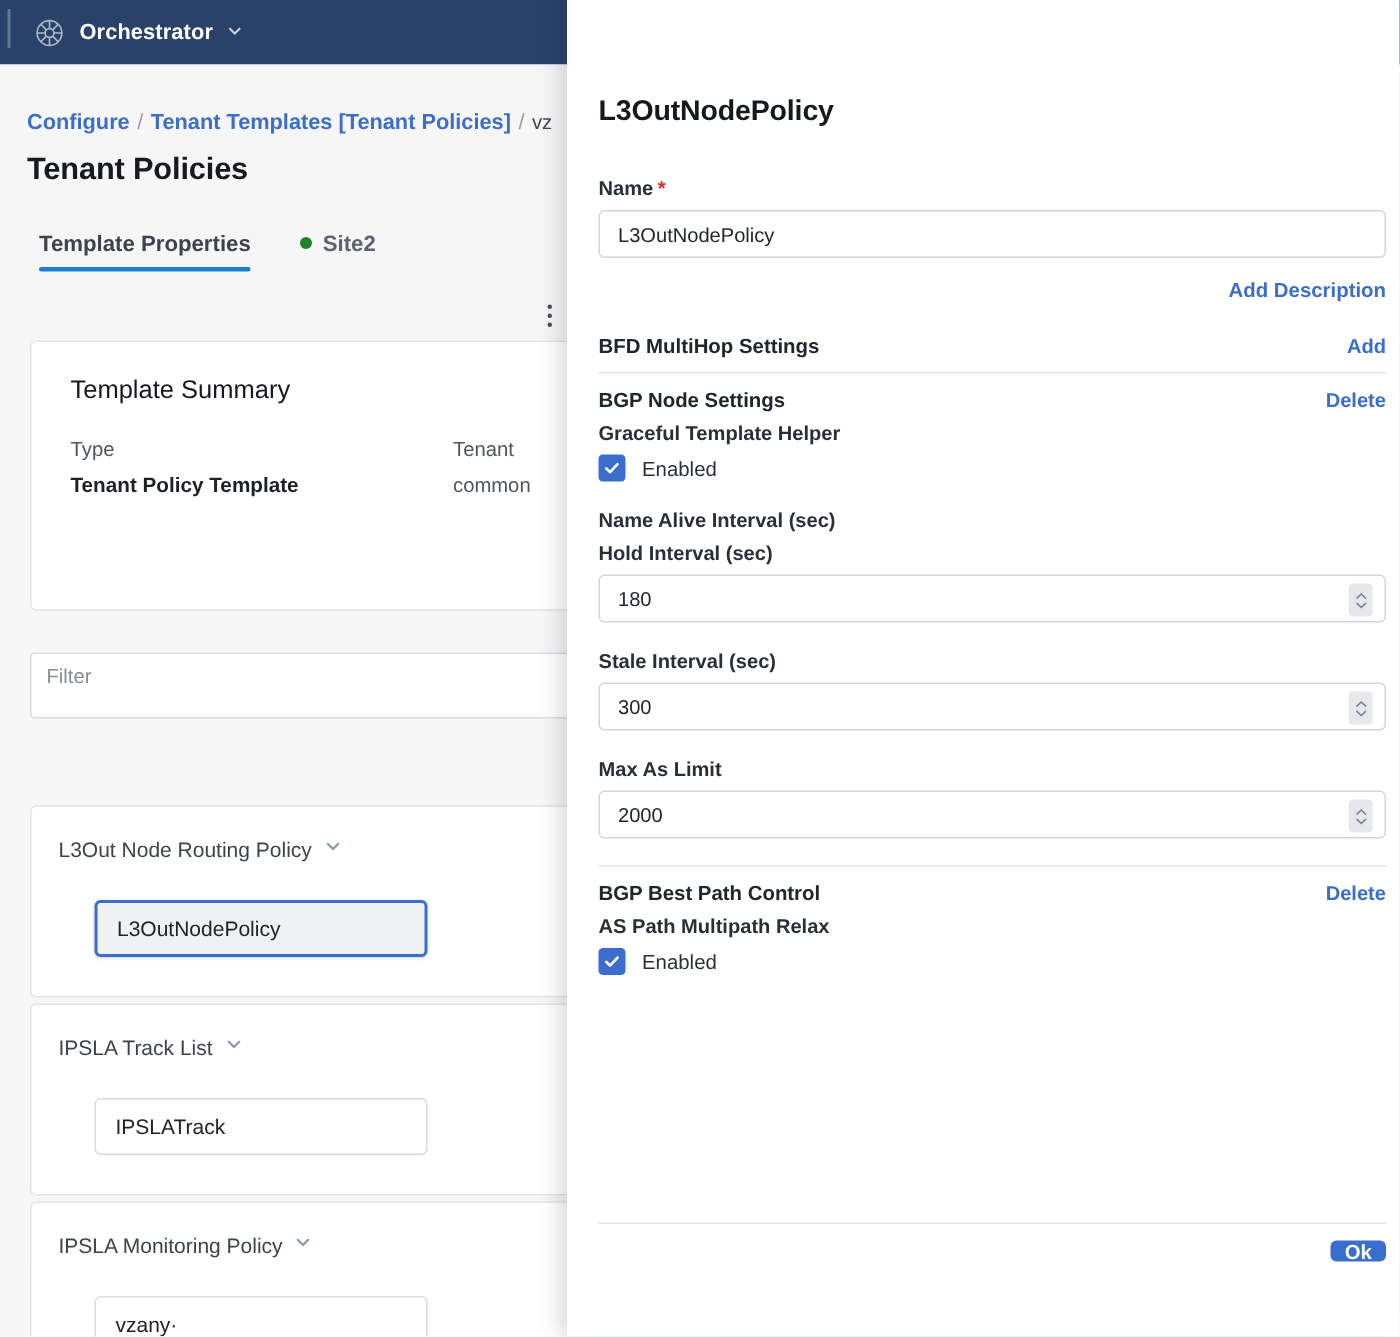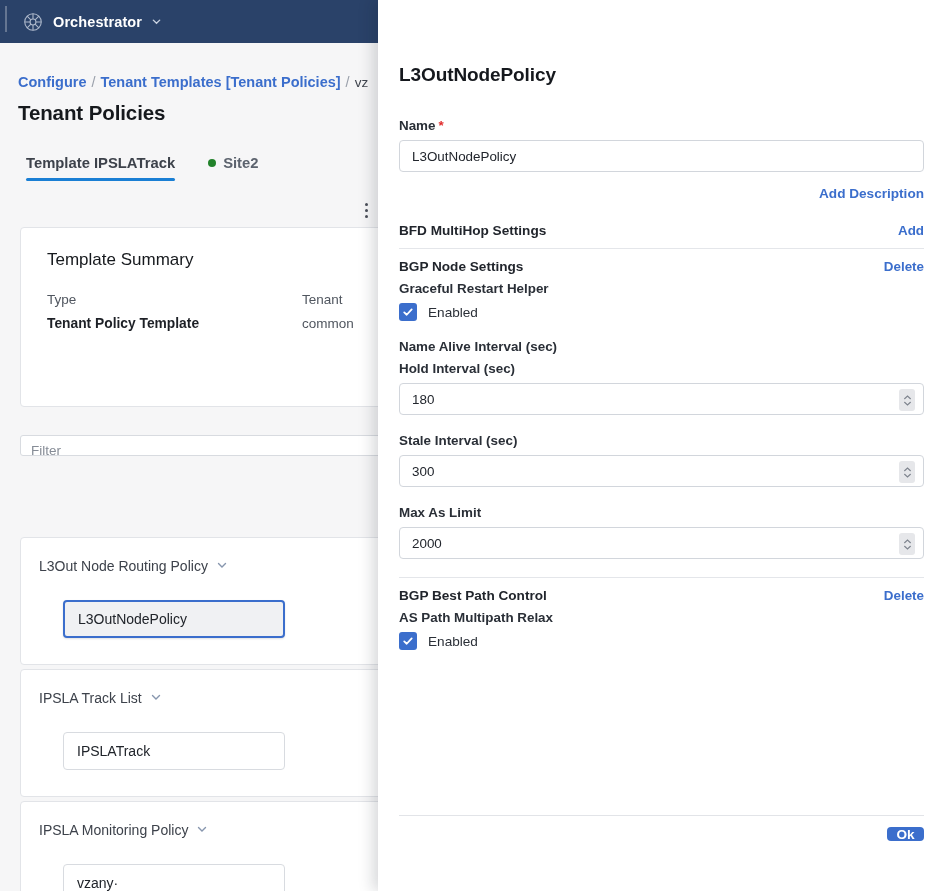--- a/index.html
+++ b/index.html
@@ -101,21 +101,21 @@
     position: absolute; left: 26px; top: 22px;
     font-size: 17px; font-weight: normal; color: #16191d;
   }
   .summary-col-a { position: absolute; left: 26px; top: 60px; }
   .summary-col-b { position: absolute; left: 281px; top: 60px; }
   .sum-label { font-size: 13.5px; color: #50565f; line-height: 24px; }
   .sum-value { font-size: 13.8px; font-weight: bold; color: #1d2026; line-height: 24px; }
   .sum-value-plain { font-size: 13.5px; color: #50565f; line-height: 24px; }
 
   .filter-box {
-    position: absolute; left: 20px; top: 392px; width: 460px; height: 21px;
+    position: absolute; left: 20px; top: 392px; width: 460px; height: 44px;
     background: #fff; border: 1px solid #d8dbe0; border-radius: 3px;
   }
   .filter-box span {
     position: absolute; left: 10px; top: 7px; font-size: 13.5px; color: #868c96;
   }
 
   .policy-card { left: 20px; top: 494px; width: 460px; height: 128px; }
   .policy-card.two { top: 626px; }
   .policy-card.three { top: 758px; height: 130px; }
   .policy-head {
@@ -262,21 +262,21 @@
   <div class="page">
 
     <div class="breadcrumb">
       <a>Configure</a><span class="sep">/</span><a>Tenant Templates [Tenant Policies]</a><span class="sep">/</span><span class="crumb-current">vz</span>
     </div>
 
     <div class="page-title">Tenant Policies</div>
 
     <div class="tabs">
       <div class="tab active">
-        <div class="tab-label">Template IPSLATrack</div>
+        <div class="tab-label">Template Properties</div>
         <div class="tab-underline"></div>
       </div>
       <div class="tab site">
         <div class="tab-label">
           <span class="site-dot"></span><span>Site2</span>
         </div>
       </div>
     </div>
 
     <div class="tab-kebab">
@@ -356,21 +356,21 @@
         <span class="section-title">BFD MultiHop Settings</span>
         <span class="section-action">Add</span>
       </div>
       <div class="divider mb10"></div>
 
       <div class="section-row mb7">
         <span class="section-title">BGP Node Settings</span>
         <span class="section-action">Delete</span>
       </div>
 
-      <div class="sub-label mb7">Graceful Restart Helper</div>
+      <div class="sub-label mb7">Graceful Template Helper</div>
       <div class="check-row mb18">
         <span class="checkbox">
           <svg width="12" height="12" viewBox="0 0 14 14" fill="none" stroke="#ffffff" stroke-width="2.1" stroke-linecap="round" stroke-linejoin="round">
               <path d="M2.6 7.4 L5.5 10.2 L11.3 4"></path>
             </svg>
         </span>
         <span class="check-text">Enabled</span>
       </div>
 
       <div class="field-label mb7">Name Alive Interval (sec)</div>

